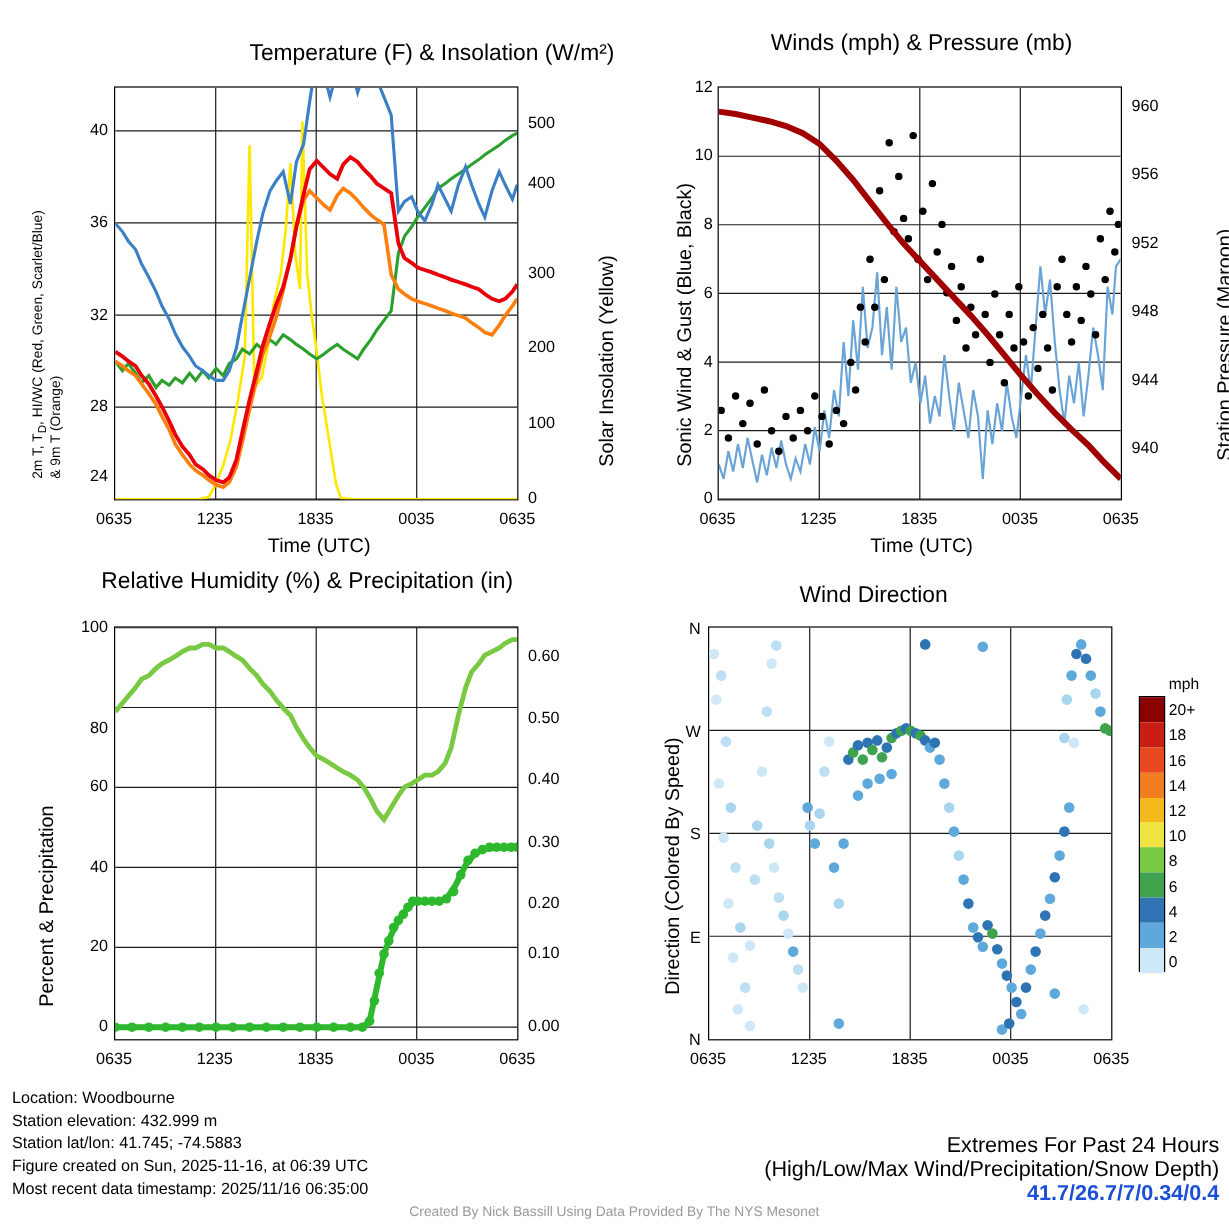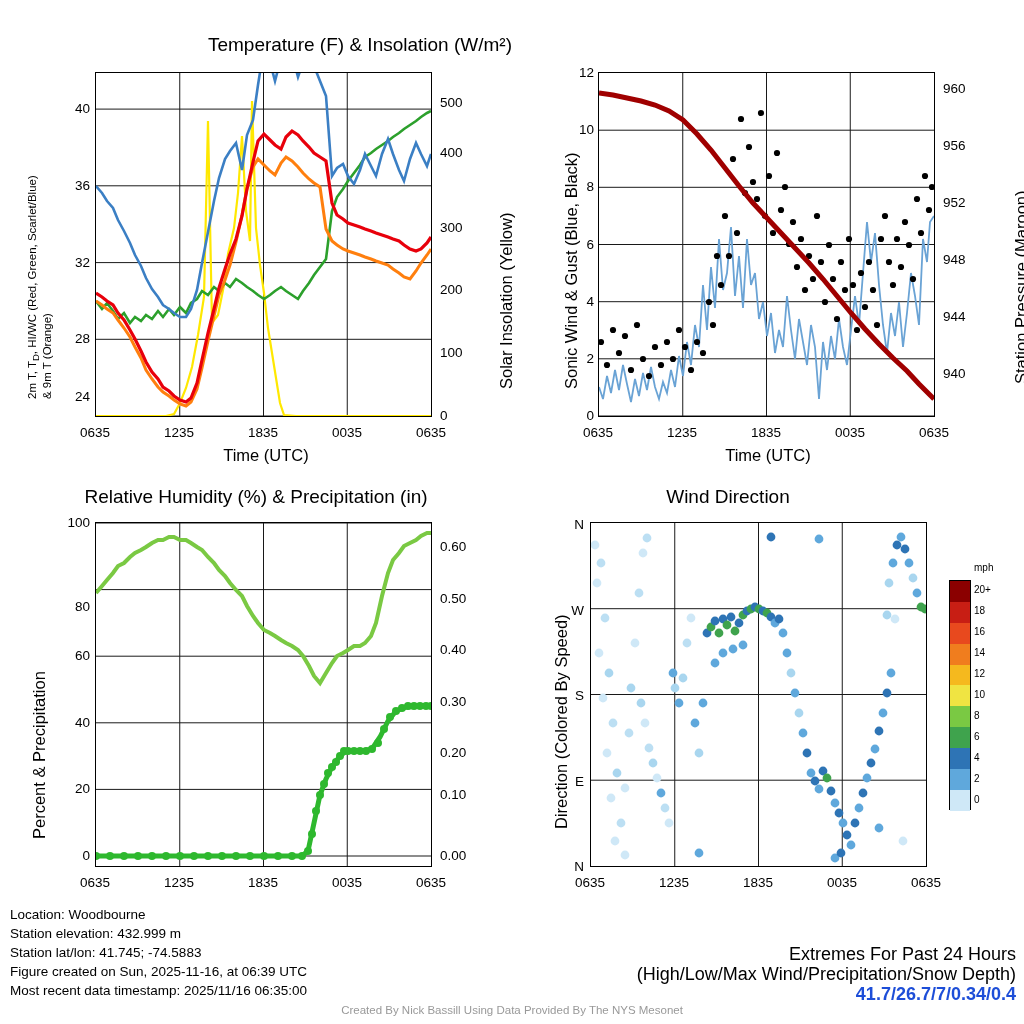--- a/index.html
+++ b/index.html
@@ -46,21 +46,21 @@
   }
   .footer-right {
     position:absolute; right:8px; top:944px; font-size:18px; line-height:20px;
     text-align:right;
   }
   .footer-right .red { color:#1d4ed8; font-weight:bold; }
   .credit {
     position:absolute; width:100%; text-align:center; top:1004px;
     font-size:11.5px; color:#999;
   }
-  .cb-label { position:absolute; font-size:10px; }
+  .cb-label { position:absolute; font-size:13px; }
 </style>
 </head>
 <body>
 
 <div class="panel" style="left:0px; top:14px; width:512px; height:450px;">
   <div class="ptitle" style="top:20px;text-align:right;">Temperature (F) &amp; Insolation (W/m²)</div>
 
   <div class="axlabel-y small" style="left:26px; top:385px; transform:rotate(-90deg);">2m T, T<sub>D</sub>, HI/WC (Red, Green, Scarlet/Blue)</div>
   <div class="axlabel-y small" style="left:41px; top:385px; transform:rotate(-90deg);">&amp; 9m T (Orange)</div>
 
@@ -113,20 +113,21 @@
   <div class="tick-x" style="left:95px; top:411px;">0635</div>
   <div class="tick-x" style="left:179px; top:411px;">1235</div>
   <div class="tick-x" style="left:263px; top:411px;">1835</div>
   <div class="tick-x" style="left:347px; top:411px;">0035</div>
   <div class="tick-x" style="left:431px; top:411px;">0635</div>
 
   <div class="axlabel-x" style="top:432px; left:10px;">Time (UTC)</div>
 </div>
 
 <div class="panel" style="left:512px; top:14px; width:512px; height:450px;">
+  <div class="ptitle" style="top:12px;">Winds (mph) &amp; Pressure (mb)</div>
 
   <div class="axlabel-y" style="left:50px; top:375px; transform:rotate(-90deg);">Sonic Wind &amp; Gust (Blue, Black)</div>
   <div class="axlabel-y" style="left:500px; top:370px; transform:rotate(-90deg);">Station Pressure (Maroon)</div>
 
   <div class="plotbox" style="left:86px; top:58px; width:337px; height:345px;">
     <svg width="335" height="343" viewBox="0 0 335 343">
       <g stroke="#000" stroke-width="1" opacity="0.9">
         <line x1="83.75" y1="0" x2="83.75" y2="343"></line>
         <line x1="167.5" y1="0" x2="167.5" y2="343"></line>
         <line x1="251.25" y1="0" x2="251.25" y2="343"></line>
@@ -240,21 +241,21 @@
   <div class="tick-x" style="left:86px; top:411px;">0635</div>
   <div class="tick-x" style="left:170px; top:411px;">1235</div>
   <div class="tick-x" style="left:254px; top:411px;">1835</div>
   <div class="tick-x" style="left:338px; top:411px;">0035</div>
   <div class="tick-x" style="left:422px; top:411px;">0635</div>
 
   <div class="axlabel-x" style="top:432px; left:0px;">Time (UTC)</div>
 </div>
 
 <div class="panel" style="left:0px; top:474px; width:512px; height:430px;">
-  <div class="ptitle" style="top:12px;">Relative Humidity (%) &amp; Precipitation (in)</div>
+  <div class="ptitle" style="top:0;">Relative Humidity (%) &amp; Precipitation (in)</div>
 
   <div class="axlabel-y" style="left:30px; top:365px; transform:rotate(-90deg);">Percent &amp; Precipitation</div>
 
   <div class="plotbox" style="left:95px; top:48px; width:337px; height:345px;">
     <svg width="335" height="343" viewBox="0 0 335 343">
       <g stroke="#000" stroke-width="1" opacity="0.9">
         <line x1="83.75" y1="0" x2="83.75" y2="343"></line>
         <line x1="167.5" y1="0" x2="167.5" y2="343"></line>
         <line x1="251.25" y1="0" x2="251.25" y2="343"></line>
         <line x1="0" y1="333" x2="335" y2="333"></line>

